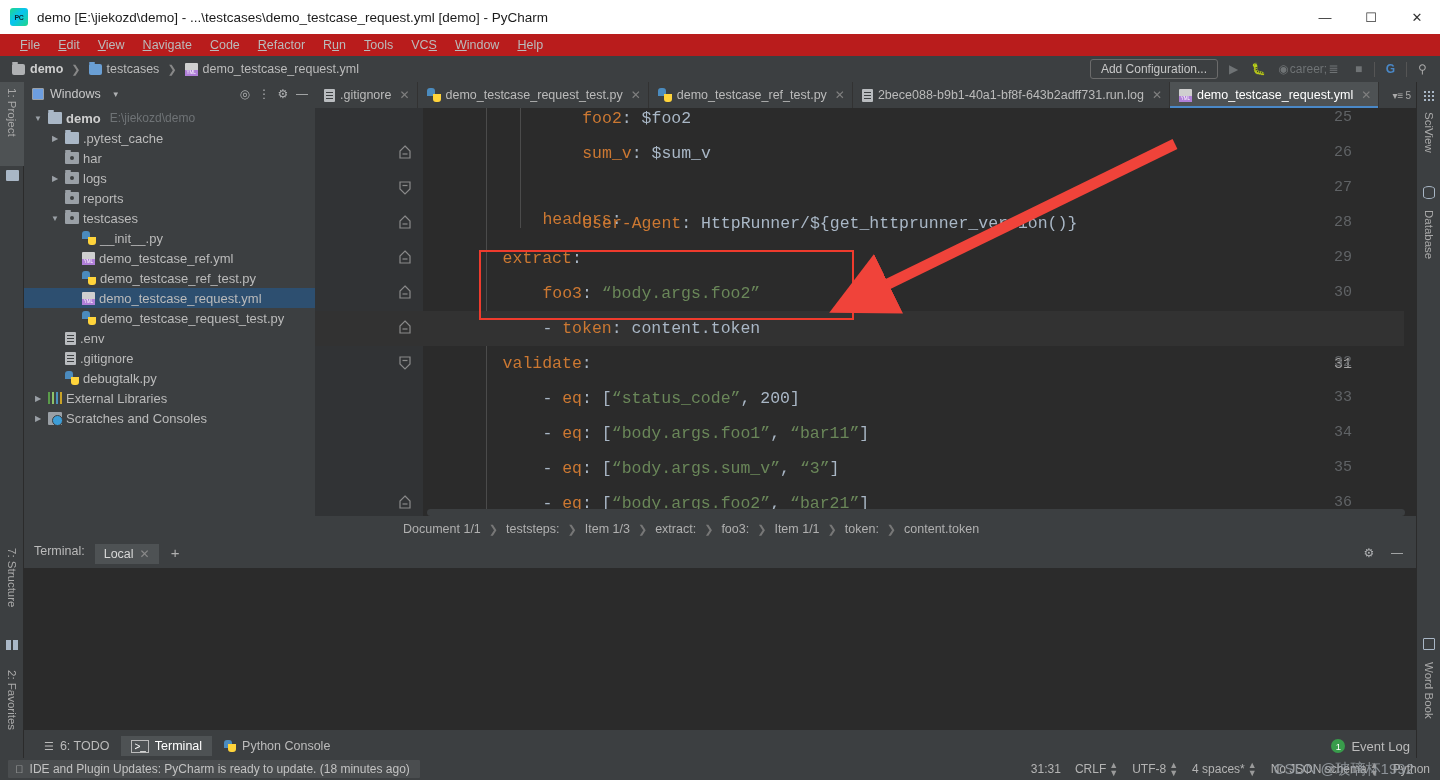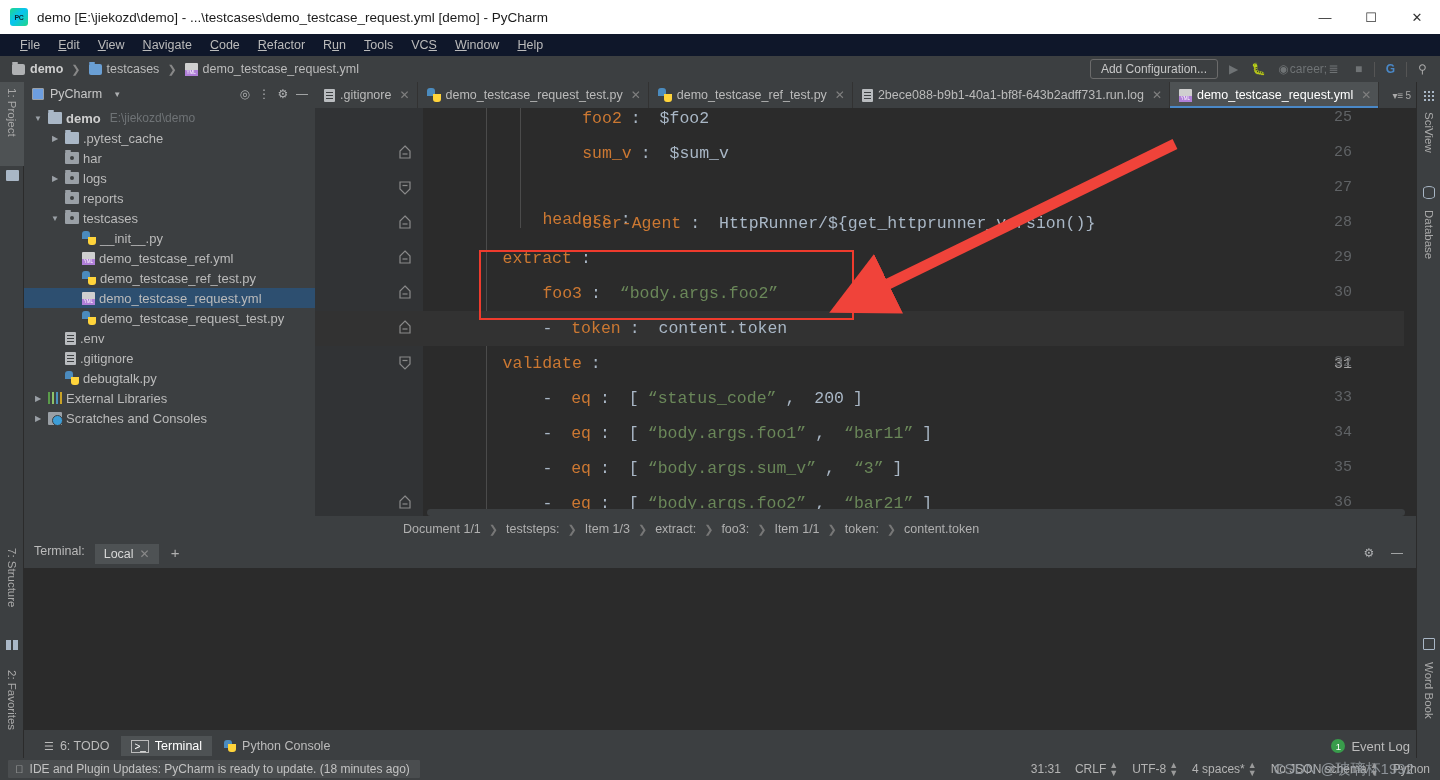--- a/index.html
+++ b/index.html
@@ -23,21 +23,21 @@
     display:flex;align-items:center;justify-content:center;
   }
   .pc-logo::after{content:"PC";font-size:7px;font-weight:bold;color:#0b2a33;letter-spacing:-.3px;}
   .title-text{ color:#1c1c1c; font-size:13.5px; white-space:nowrap;}
   .win-btns{ position:absolute; right:0; top:0; height:34px; display:flex; }
   .win-btn{ width:46px;height:34px;display:flex;align-items:center;justify-content:center;color:#333;font-size:13px;}
 
   
   .menubar{
     position:absolute; left:0; top:34px; width:1440px; height:22px;
-    background:#0f172a; display:flex; align-items:center; padding-left:12px; gap:2px;
+    background:#b91c1c; display:flex; align-items:center; padding-left:12px; gap:2px;
   }
   .menu-item{ padding:2px 8px; font-size:12.5px; color:#bbbbbb; }
   .menu-item u{ text-decoration:underline; }
 
   
   .navbar{
     position:absolute; left:0; top:56px; width:1440px; height:26px;
     background:#3c3f41; display:flex; align-items:center; padding-left:12px;
   }
   .crumb{display:flex;align-items:center;gap:5px;font-size:12.5px;color:#bbb;}
@@ -125,21 +125,21 @@
   .code-area{ position:relative; height:408px; background:#2b2b2b; overflow:hidden;}
   .gutter{ position:absolute;left:0;top:0;width:108px;height:100%;background:#313335;}
   .lnum{ position:absolute;right:64px;width:40px;text-align:right;font-family:"Liberation Mono",monospace;
          font-size:15px;color:#606366;}
   .lnum.cur{ color:#a4a3a3;}
   .fold{ position:absolute;left:82px;width:16px;height:16px;}
   .fold svg{display:block;}
   .codeline{
     position:absolute;left:108px;right:0;height:35px;
     font-family:"Liberation Mono",monospace;font-size:16.5px;white-space:pre;
-    display:flex;align-items:center;gap:9px;
+    display:flex;align-items:center;
   }
   .rowhl{ position:absolute;left:0;right:0;height:35px;background:#323232;}
   .k{color:#cc7832;}      
   .s{color:#6a8759;}      
   .v{color:#a9b7c6;}      
   .n{color:#a9b7c6;}
   .p{color:#a9b7c6;}
   .indent-guide{position:absolute;top:0;bottom:0;width:1px;background:#4b4b4b;}
 
   .ann-box{ position:absolute;border:2px solid #ef3b2d;background:transparent;pointer-events:none;}
@@ -264,21 +264,21 @@
     </div>
     <div style="position:absolute;left:6px;top:556px;width:12px;height:12px;border:1.5px solid #a9b7c6;border-radius:1px;"></div>
     <div class="vtab" style="top:574px;height:86px;">
       <span>Word Book</span>
     </div>
   </div>
 
   <div class="projpanel">
     <div class="proj-head">
       <div class="sq-ico"></div>
-      <div class="ttl">PyCharm</div>
+      <div class="ttl">Windows</div>
       <div class="ph-btn" style="font-size:8px;">▼</div>
       <div class="proj-head-right">
         <div class="ph-btn">◎</div>
         <div class="ph-btn">⋮</div>
         <div class="ph-btn">⚙</div>
         <div class="ph-btn">—</div>
       </div>
     </div>
     <div class="tree" id="tree">
         <div class="trow" style="padding-left: 8px;">

